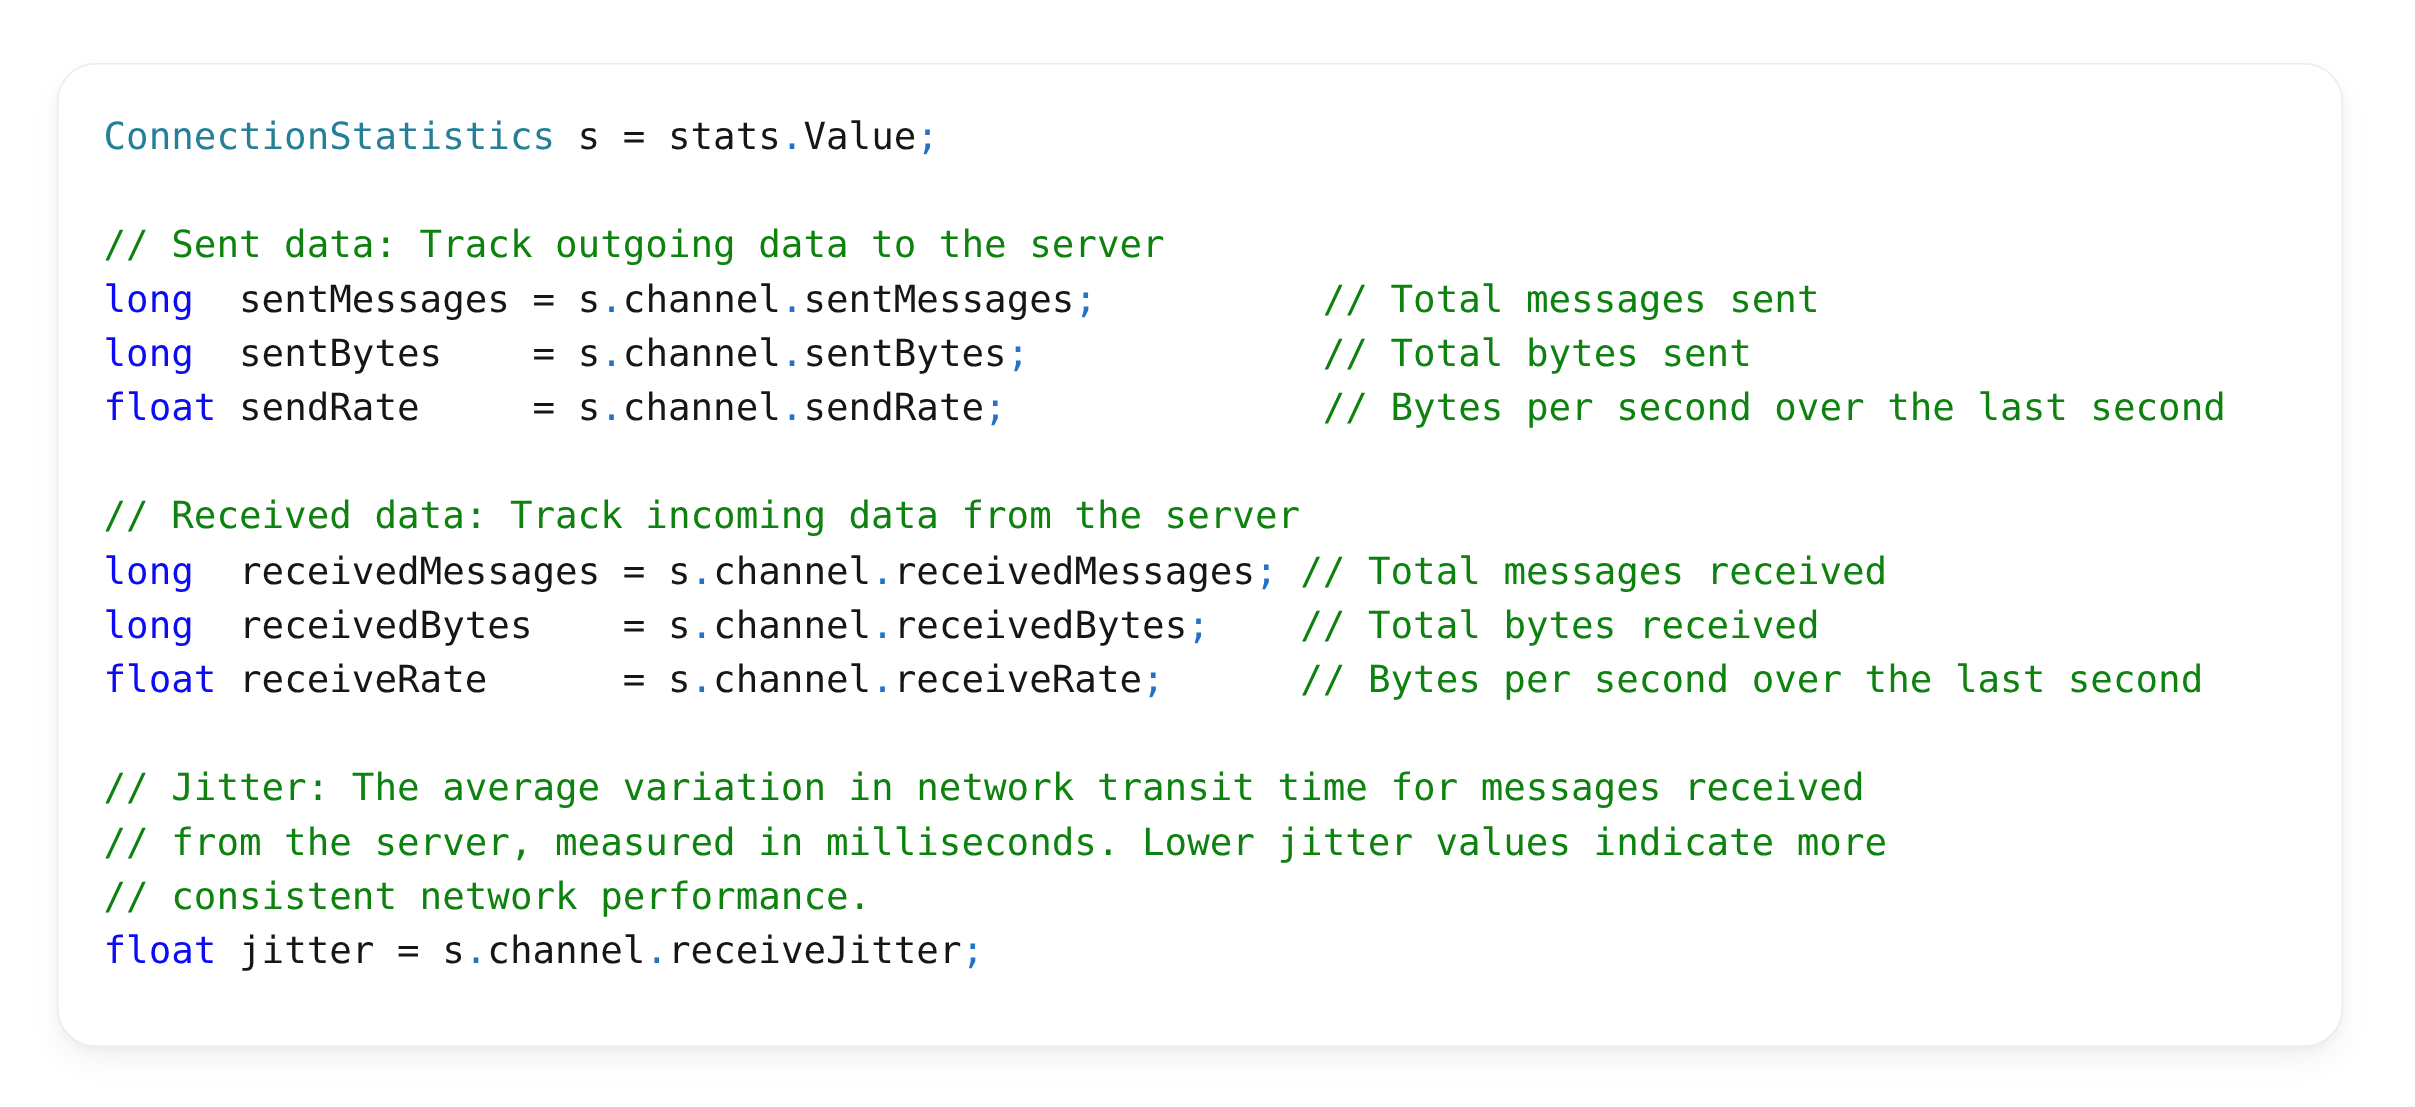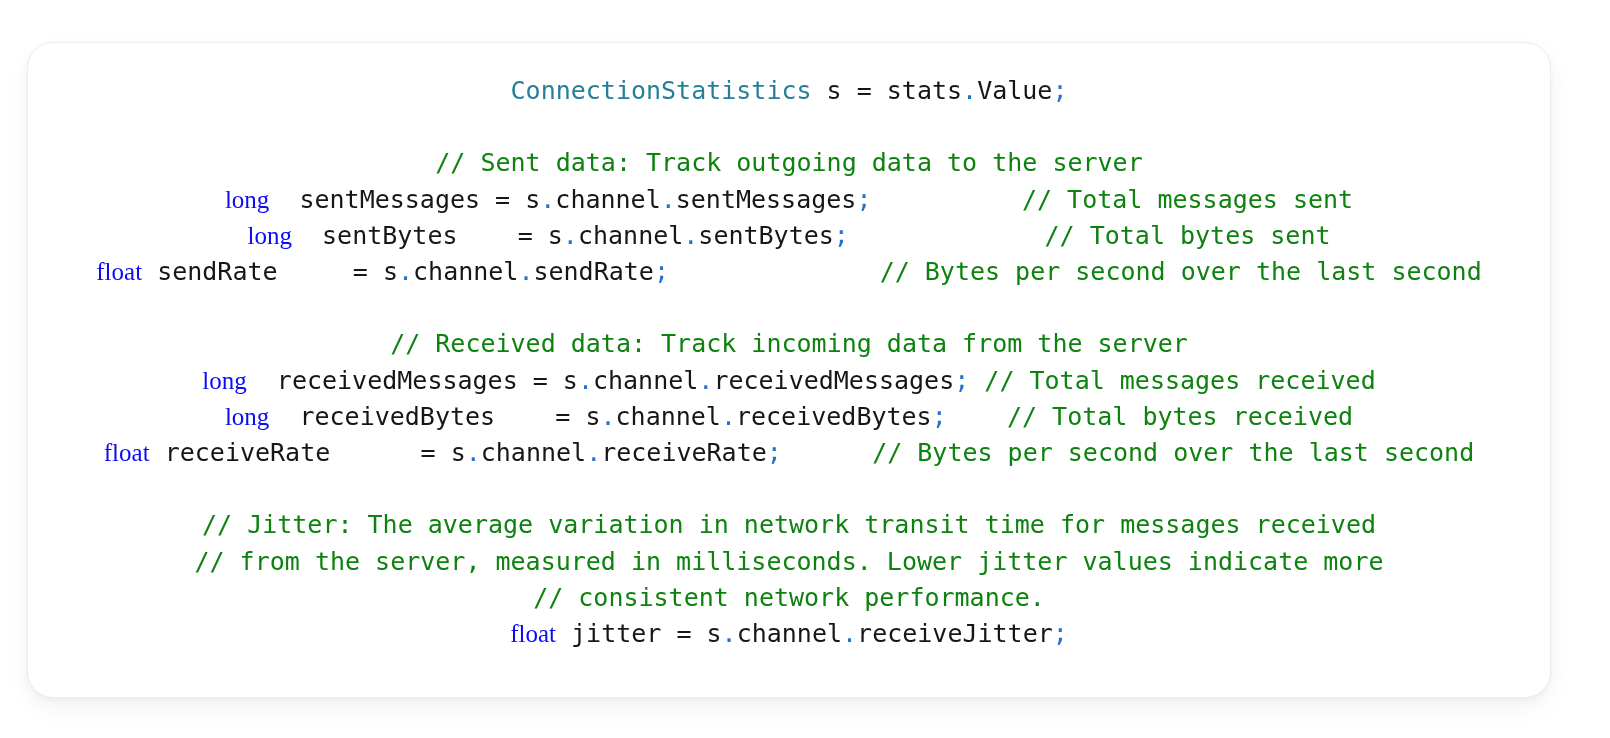--- a/index.html
+++ b/index.html
@@ -9,44 +9,43 @@
   }
   body {
     width: 1610px;
     height: 738px;
     position: relative;
     font-family: "DejaVu Sans", "Liberation Sans", sans-serif;
     overflow: hidden;
   }
   .code-card {
     position: absolute;
-    left: 27px;
+    left: 38px;
     top: 42px;
     width: 1524px;
     height: 656px;
     box-sizing: border-box;
     background: var(--card-background, #ffffff);
     border: 1px solid var(--card-border, #ececec);
     border-radius: 26px;
     box-shadow: 0 10px 22px rgba(0,0,0,0.05), 0 2px 6px rgba(0,0,0,0.04);
     padding: 30px 30px 30px 30px;
     overflow: hidden;
-    text-align: center;
   }
   pre.code-block {
     margin: 0;
     font-family: "DejaVu Sans Mono", "Liberation Mono", monospace;
     font-size: 25px;
     line-height: 36.2px;
     white-space: pre;
     color: var(--token-default, #161616);
   }
   .line { min-height: 36.2px; }
   .tok-type    { color: var(--token-type, #267f99); }
-  .tok-kw      { color: var(--token-keyword, #0000ff); font-family: Liberation Serif, serif; }
+  .tok-kw      { color: var(--token-keyword, #0000ff); }
   .tok-punct   { color: var(--token-punctuation, #2472c8); }
   .tok-comment { color: var(--token-comment, #0e820f); }
   .tok-plain   { color: var(--token-default, #161616); }
 </style>
 </head>
 <body>
 
 <div class="code-card">
   <pre class="code-block"><div class="line"><span class="tok-type">ConnectionStatistics</span><span class="tok-plain"> s = stats</span><span class="tok-punct">.</span><span class="tok-plain">Value</span><span class="tok-punct">;</span></div><div class="line"> </div><div class="line"><span class="tok-comment">// Sent data: Track outgoing data to the server</span></div><div class="line"><span class="tok-kw">long</span><span class="tok-plain">  sentMessages = s</span><span class="tok-punct">.</span><span class="tok-plain">channel</span><span class="tok-punct">.</span><span class="tok-plain">sentMessages</span><span class="tok-punct">;</span><span class="tok-plain">          </span><span class="tok-comment">// Total messages sent</span></div><div class="line"><span class="tok-kw">long</span><span class="tok-plain">  sentBytes    = s</span><span class="tok-punct">.</span><span class="tok-plain">channel</span><span class="tok-punct">.</span><span class="tok-plain">sentBytes</span><span class="tok-punct">;</span><span class="tok-plain">             </span><span class="tok-comment">// Total bytes sent</span></div><div class="line"><span class="tok-kw">float</span><span class="tok-plain"> sendRate     = s</span><span class="tok-punct">.</span><span class="tok-plain">channel</span><span class="tok-punct">.</span><span class="tok-plain">sendRate</span><span class="tok-punct">;</span><span class="tok-plain">              </span><span class="tok-comment">// Bytes per second over the last second</span></div><div class="line"> </div><div class="line"><span class="tok-comment">// Received data: Track incoming data from the server</span></div><div class="line"><span class="tok-kw">long</span><span class="tok-plain">  receivedMessages = s</span><span class="tok-punct">.</span><span class="tok-plain">channel</span><span class="tok-punct">.</span><span class="tok-plain">receivedMessages</span><span class="tok-punct">;</span><span class="tok-plain"> </span><span class="tok-comment">// Total messages received</span></div><div class="line"><span class="tok-kw">long</span><span class="tok-plain">  receivedBytes    = s</span><span class="tok-punct">.</span><span class="tok-plain">channel</span><span class="tok-punct">.</span><span class="tok-plain">receivedBytes</span><span class="tok-punct">;</span><span class="tok-plain">    </span><span class="tok-comment">// Total bytes received</span></div><div class="line"><span class="tok-kw">float</span><span class="tok-plain"> receiveRate      = s</span><span class="tok-punct">.</span><span class="tok-plain">channel</span><span class="tok-punct">.</span><span class="tok-plain">receiveRate</span><span class="tok-punct">;</span><span class="tok-plain">      </span><span class="tok-comment">// Bytes per second over the last second</span></div><div class="line"> </div><div class="line"><span class="tok-comment">// Jitter: The average variation in network transit time for messages received</span></div><div class="line"><span class="tok-comment">// from the server, measured in milliseconds. Lower jitter values indicate more</span></div><div class="line"><span class="tok-comment">// consistent network performance.</span></div><div class="line"><span class="tok-kw">float</span><span class="tok-plain"> jitter = s</span><span class="tok-punct">.</span><span class="tok-plain">channel</span><span class="tok-punct">.</span><span class="tok-plain">receiveJitter</span><span class="tok-punct">;</span></div></pre>
 </div>

